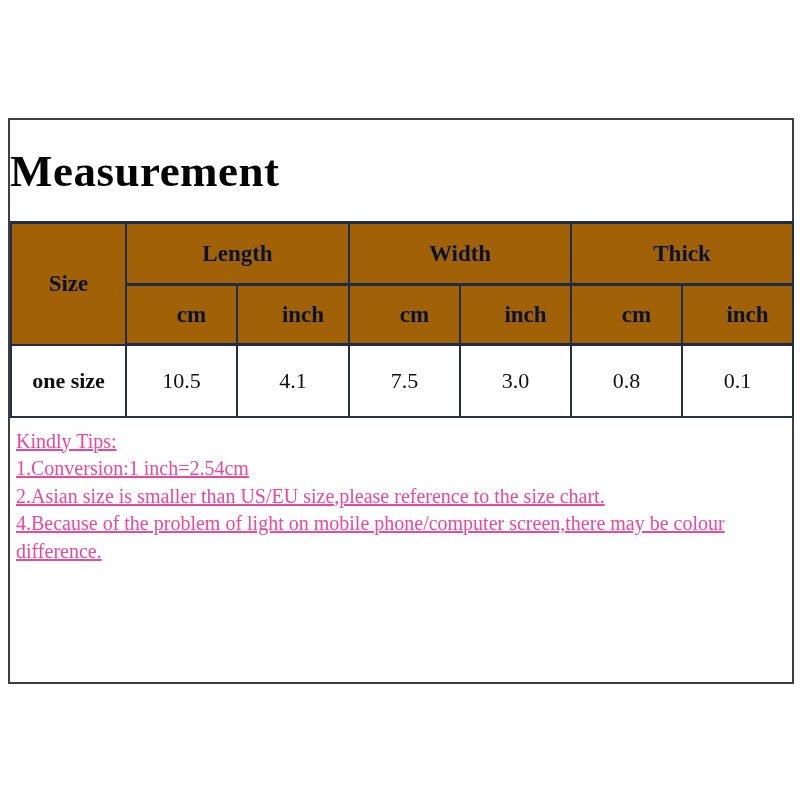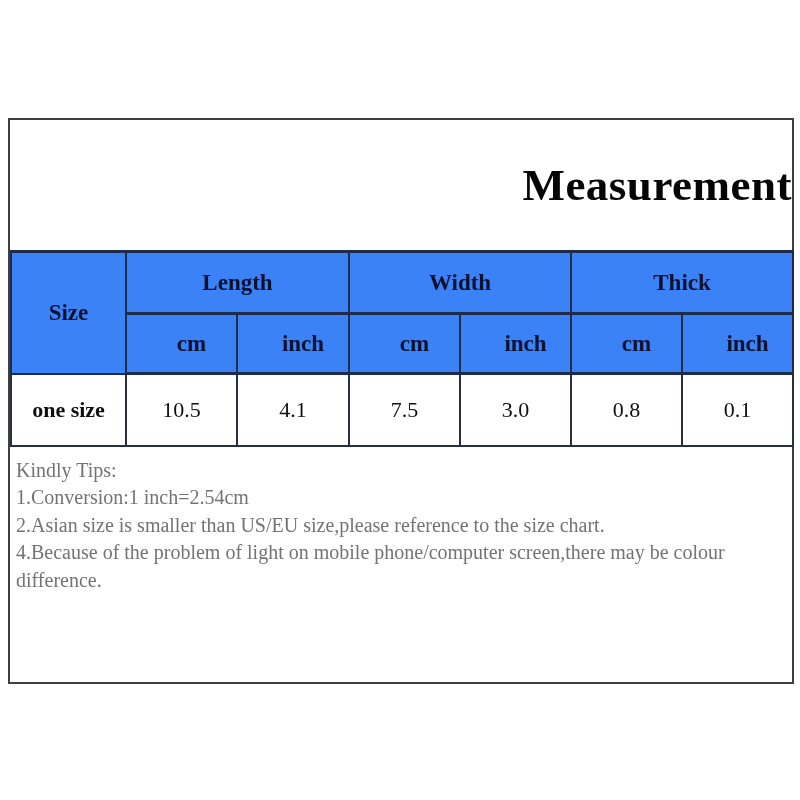--- a/index.html
+++ b/index.html
@@ -11,24 +11,24 @@
     overflow: hidden;
   }
   .sheet {
     position: absolute;
     left: 8px; top: 118px;
     width: 786px; height: 566px;
     border: 2px solid #3f3f3f;
     background: #ffffff;
   }
   .title-area {
-    height: 130px;
+    height: 101px;
     display: flex;
     align-items: center;
-    justify-content: flex-end;
+    justify-content: flex-start;
   }
   .title-area h1 {
     font-size: 45px;
     font-weight: bold;
     letter-spacing: 0.5px;
     color: #050505;
   }
   table.size-table {
     width: 782px;
     table-layout: fixed;
@@ -37,21 +37,21 @@
   table.size-table td, table.size-table th {
     border: 2px solid #1e2c49;
     text-align: center;
     vertical-align: middle;
     overflow: hidden;
   }
   tr.hdr-row-1 { height: 62px; }
   tr.hdr-row-2 { height: 60px; }
   tr.data-row  { height: 72px; }
   tr.hdr-row-1 th, tr.hdr-row-2 th {
-    background: #3b82f6;
+    background: #a16207;
     font-size: 23px;
     font-weight: bold;
     color: #0b1230;
     border-top-width: 3px;
   }
   tr.hdr-row-2 th { border-bottom-width: 3px; padding-left: 20px; }
   th.size-cell { font-size: 23px; margin-top: 9px; }
   tr.data-row td {
     background: #ffffff;
     font-size: 22px;
@@ -59,21 +59,22 @@
     color: #101010;
     border-color: #26303f;
   }
   tr.data-row td.row-label {
     font-weight: bold;
   }
   .tips {
     padding: 10px 22px 0 6px;
     font-size: 20px;
     line-height: 27.5px;
-    color: #737373;
+    color: #ec4899;
+    text-decoration: underline;
   }
   .tips .tip-line { white-space: normal; }
 </style>
 </head>
 <body>
 
 <div class="sheet">
 
   <div class="title-area">
     <h1>Measurement</h1>

